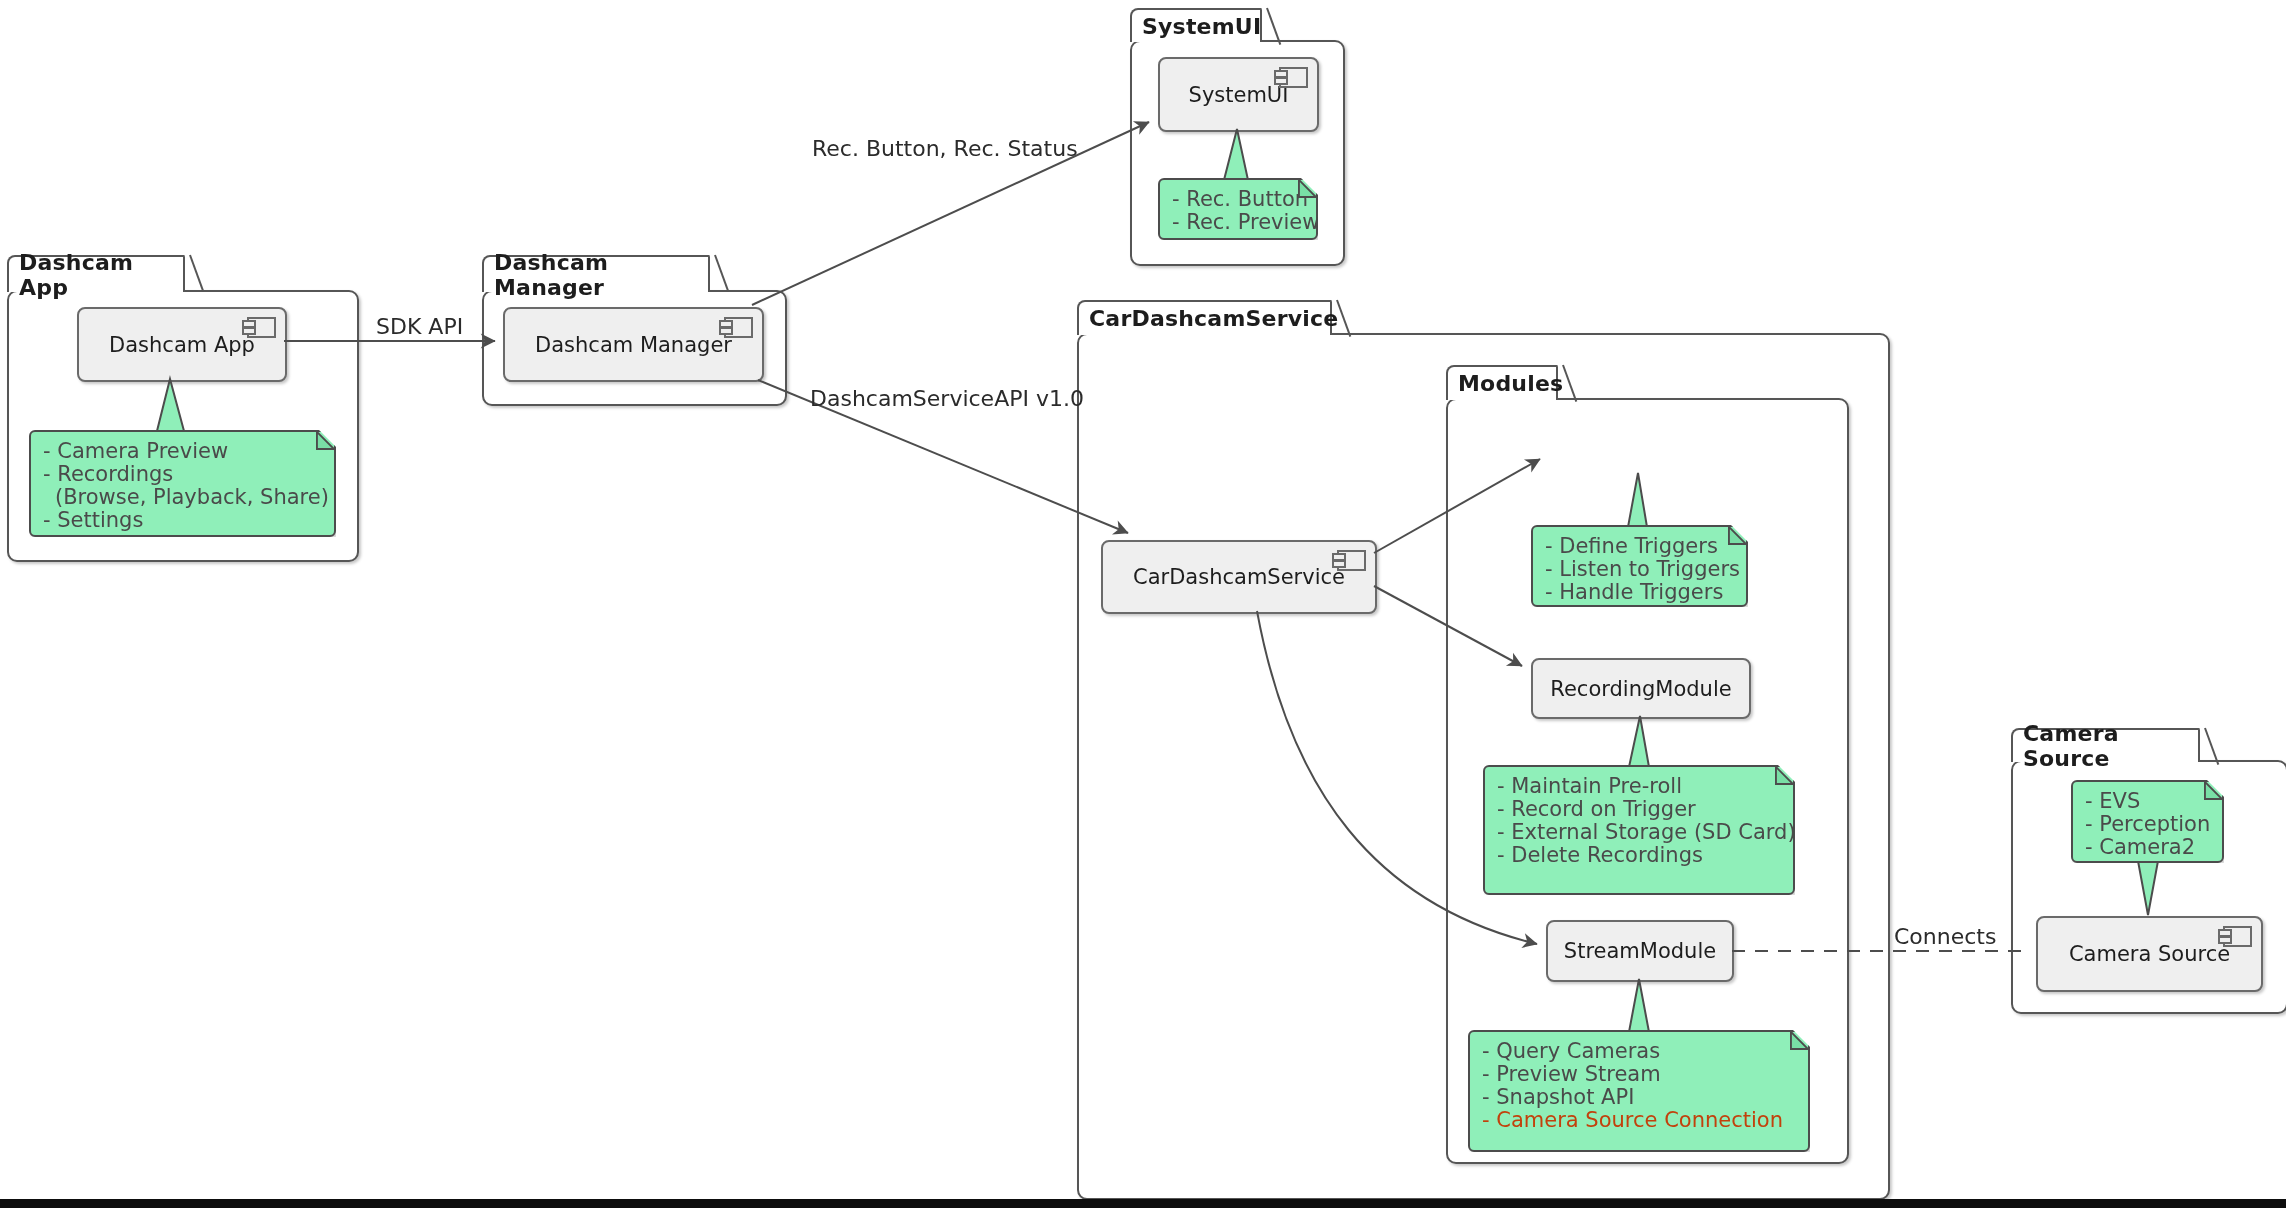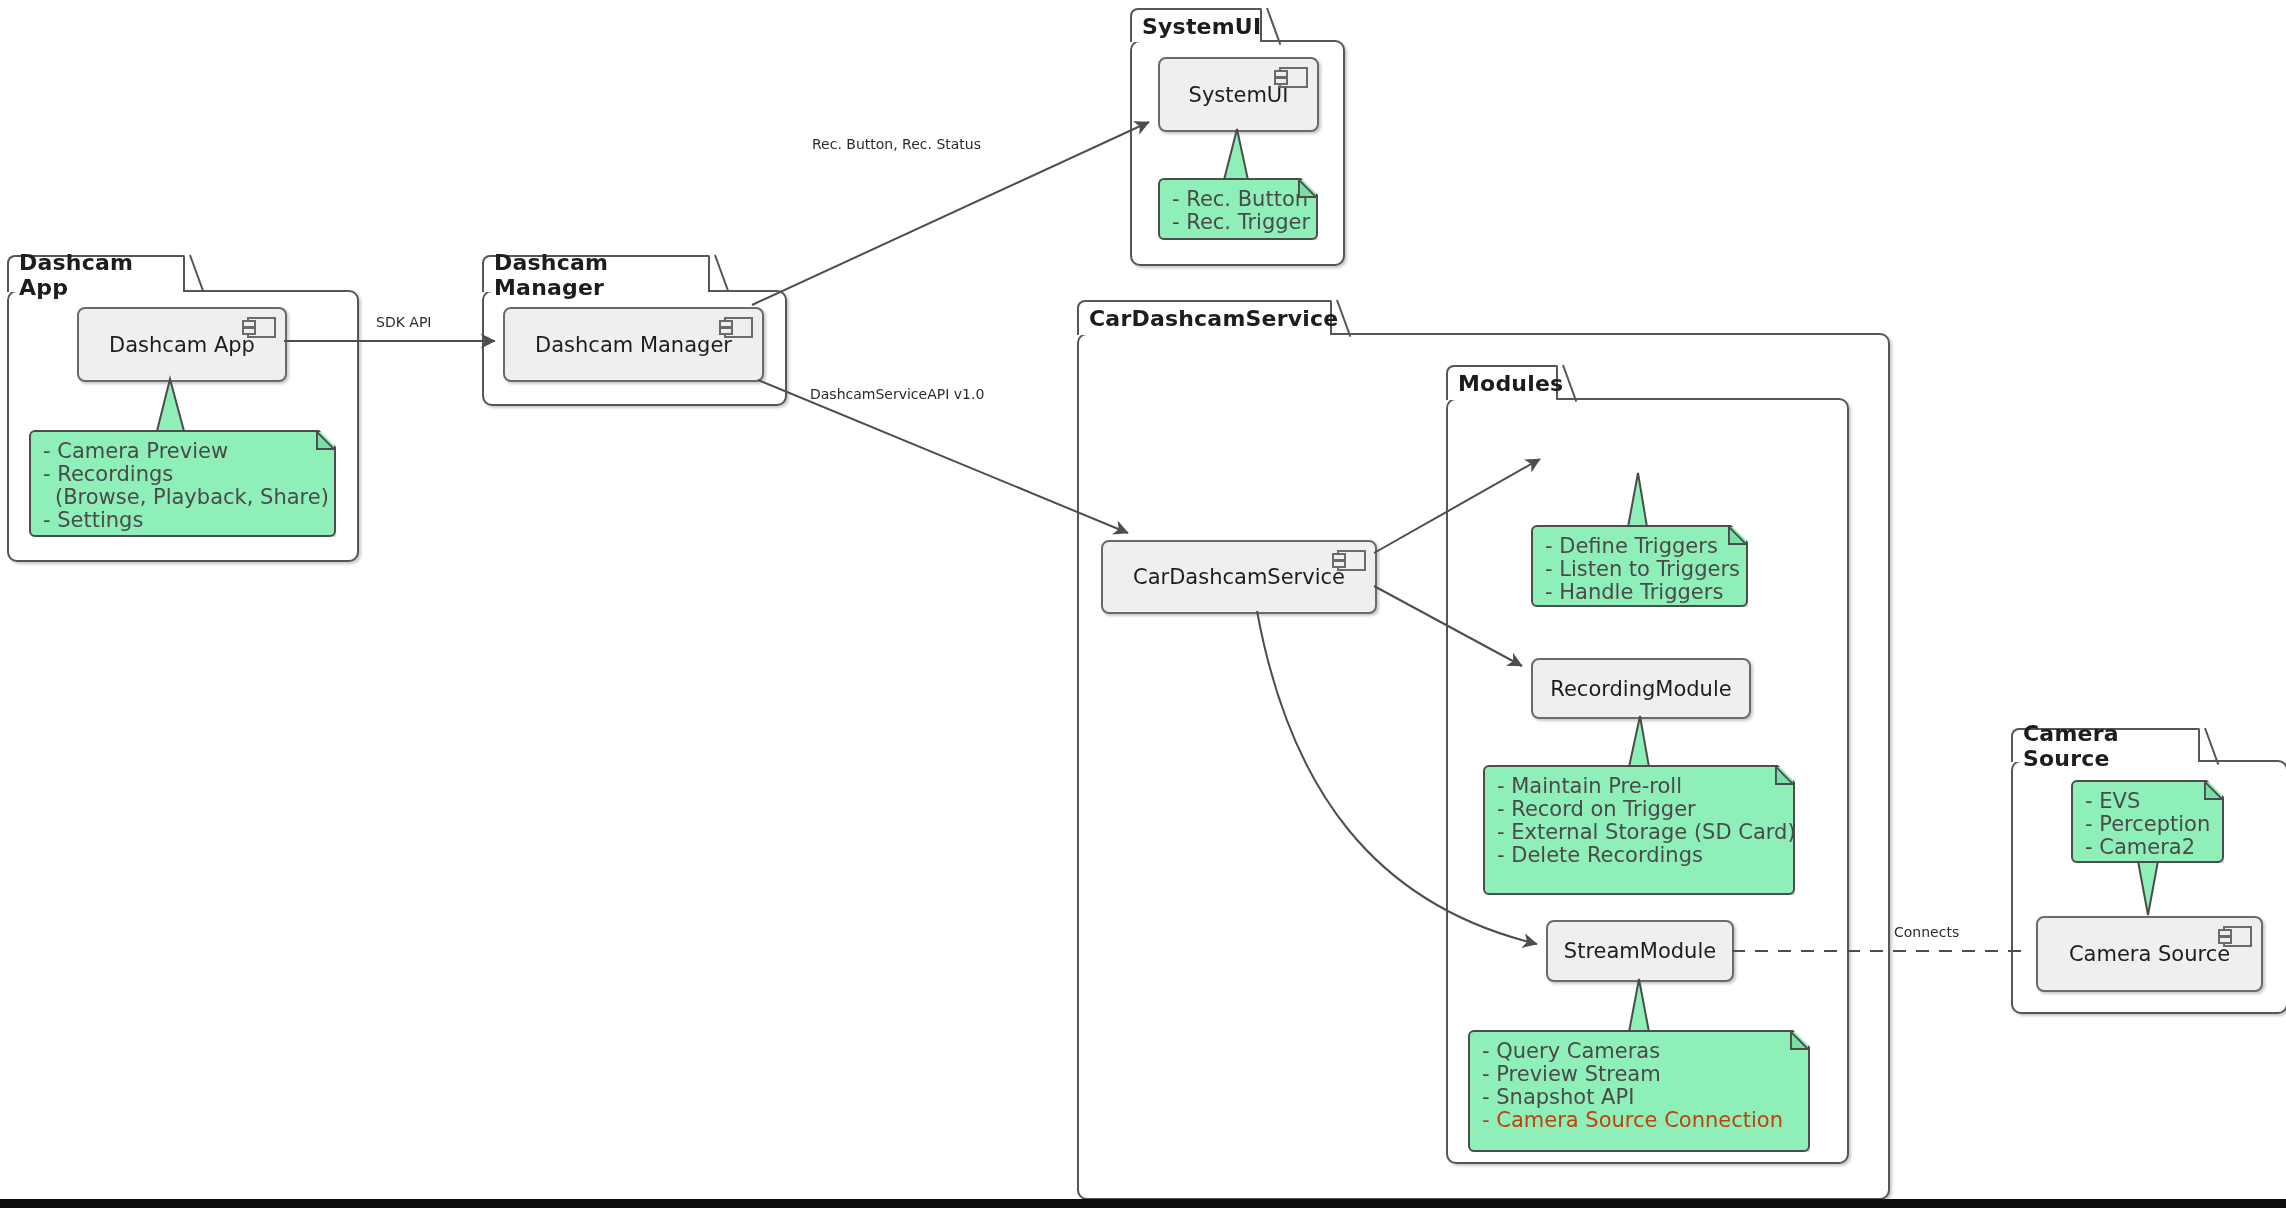--- a/index.html
+++ b/index.html
@@ -46,21 +46,21 @@
   .note{
     position:absolute;background:var(--note-fill);border:2px solid var(--note-border);
     border-radius:6px;box-shadow:2px 2px 3px rgba(0,0,0,.18);z-index:6;
     padding:8px 12px;box-sizing:border-box;font-size:21px;line-height:23px;color:var(--note-text);
     clip-path:polygon(0 0,calc(100% - 17px) 0,100% 17px,100% 100%,0 100%);
   }
   .note .fold{position:absolute;top:-1px;right:-1px;width:19px;height:19px;}
   .nl{white-space:nowrap;}
   .nl.indent{padding-left:12px;}
   .nl.bold{font-weight:normal;color:#c2410c;}
-  .edge-label{position:absolute;z-index:7;font-size:14px;color:#2b2b2b;white-space:nowrap;}
+  .edge-label{position:absolute;z-index:7;font-size:22px;color:#2b2b2b;white-space:nowrap;}
   #edges{position:absolute;left:0;top:0;z-index:5;pointer-events:none;}
   #bottom-bar{position:absolute;left:0;top:1199px;width:2286px;height:9px;background:var(--bottom-bar);z-index:8;}
 </style>
 </head>
 <body>
 
 <div id="canvas">
 
   <div class="pkg-body" style="left:7px;top:290px;width:348px;height:268px"></div>
   <div class="pkg-body" style="left:482px;top:290px;width:301px;height:112px"></div>
@@ -161,21 +161,21 @@
     <div class="nl">- Recordings</div>
     <div class="nl indent">(Browse, Playback, Share)</div>
     <div class="nl">- Settings</div>
   </div>
 
   <div class="note" style="left:1158px;top:178px;width:160px;height:62px">
     <svg class="fold" viewBox="0 0 20 20">
       <path d="M1,1 L19,19 L1,19 Z" fill="#79DFA6" stroke="#4C4C4C" stroke-width="2"></path>
       </svg>
     <div class="nl">- Rec. Button</div>
-    <div class="nl">- Rec. Trigger</div>
+    <div class="nl">- Rec. Preview</div>
   </div>
 
   <div class="note" style="left:1531px;top:525px;width:217px;height:82px">
     <svg class="fold" viewBox="0 0 20 20">
       <path d="M1,1 L19,19 L1,19 Z" fill="#79DFA6" stroke="#4C4C4C" stroke-width="2"></path>
       </svg>
     <div class="nl">- Define Triggers</div>
     <div class="nl">- Listen to Triggers</div>
     <div class="nl">- Handle Triggers</div>
   </div>

